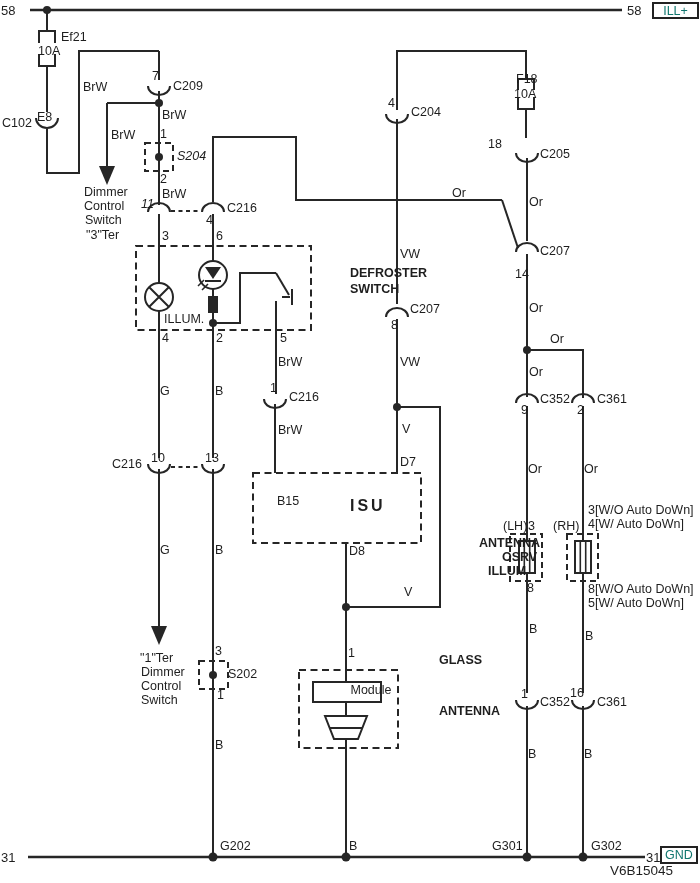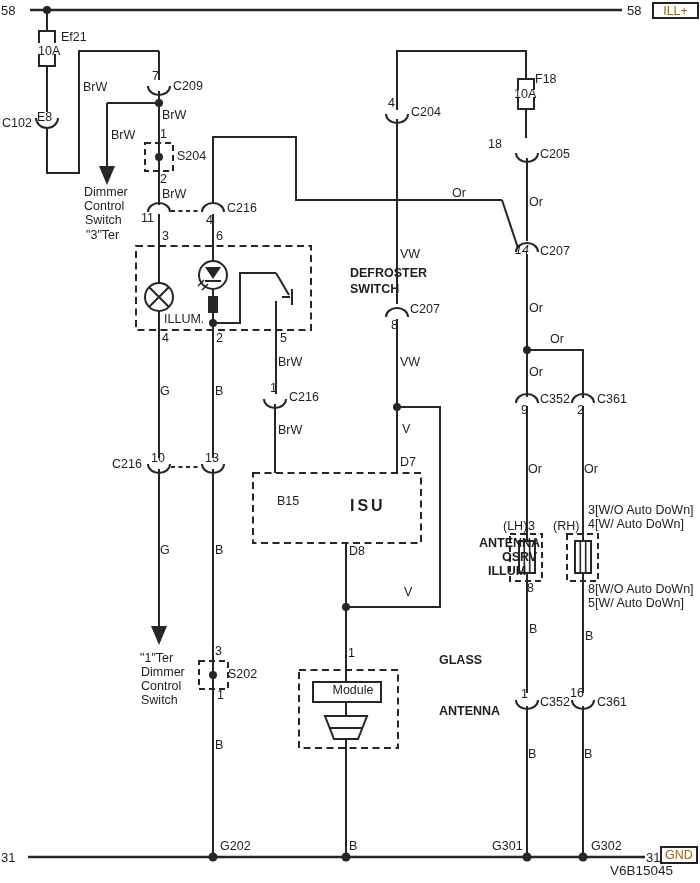--- a/index.html
+++ b/index.html
@@ -10,21 +10,21 @@
   .stage svg{position:absolute;left:0;top:0;}
   .lbl{
     position:absolute;color:#1e1e1e;font-size:12.5px;line-height:1.05;
     white-space:pre;letter-spacing:0;
   }
   .lbl.bold{font-weight:700;padding-left:36px;}
   .lbl.center{text-align:center;}
   .tagbox{
     position:absolute;border:2px solid #222222;box-sizing:border-box;
     display:flex;align-items:center;justify-content:center;
-    font-size:12.5px;color:#a16207;background:#ffffff;
+    font-size:12.5px;color:#0f766e;background:#ffffff;
   }
   .railnum{position:absolute;font-size:13px;color:#1e1e1e;}
   .codelbl{position:absolute;font-size:13.5px;color:#1e1e1e;}
 </style>
 </head>
 <body>
 
 <div class="stage">
 
   <svg width="700" height="883" viewBox="0 0 700 883">
@@ -215,28 +215,28 @@
       <span class="lbl" style="left: 61px; top: 31px;">Ef21</span>
       <span class="lbl" style="left: 38px; top: 45px;">10A</span>
       <span class="lbl" style="left: 2px; top: 117px;">C102</span>
       <span class="lbl" style="left: 37px; top: 111px;">E8</span>
       <span class="lbl" style="left: 83px; top: 81px;">BrW</span>
       <span class="lbl" style="left: 152px; top: 70px;">7</span>
       <span class="lbl" style="left: 173px; top: 80px;">C209</span>
       <span class="lbl" style="left: 162px; top: 109px;">BrW</span>
       <span class="lbl" style="left: 111px; top: 129px;">BrW</span>
       <span class="lbl" style="left: 160px; top: 128px;">1</span>
-      <span class="lbl" style="left: 177px; top: 150px;">S204</span>
+      <span class="lbl" style="left: 177px; top: 150px; font-style: italic;">S204</span>
       <span class="lbl" style="left: 160px; top: 173px;">2</span>
       <span class="lbl" style="left: 162px; top: 188px;">BrW</span>
       <span class="lbl" style="left: 84px; top: 186px;">Dimmer</span>
       <span class="lbl" style="left: 84px; top: 200px;">Control</span>
       <span class="lbl" style="left: 85px; top: 214px;">Switch</span>
       <span class="lbl" style="left: 86px; top: 229px;">"3"Ter</span>
-      <span class="lbl" style="left: 141px; top: 212px;">11</span>
+      <span class="lbl" style="left: 141px; top: 198px; font-style: italic;">11</span>
       <span class="lbl" style="left: 206px; top: 214px;">4</span>
       <span class="lbl" style="left: 227px; top: 202px;">C216</span>
       <span class="lbl" style="left: 162px; top: 230px;">3</span>
       <span class="lbl" style="left: 216px; top: 230px;">6</span>
       <span class="lbl bold" style="left: 314px; top: 267px;">DEFROSTER</span>
       <span class="lbl bold" style="left: 314px; top: 283px;">SWITCH</span>
       <span class="lbl" style="left: 164px; top: 313px;">ILLUM.</span>
       <span class="lbl" style="left: 162px; top: 332px;">4</span>
       <span class="lbl" style="left: 216px; top: 332px;">2</span>
       <span class="lbl" style="left: 280px; top: 332px;">5</span>
@@ -249,26 +249,26 @@
       <span class="lbl" style="left: 277px; top: 456px; margin-top: 39px;">B15</span>
       <span class="lbl" style="left: 400px; top: 456px;">D7</span>
       <span class="lbl" style="left: 402px; top: 423px;">V</span>
       <span class="lbl" style="left: 388px; top: 97px;">4</span>
       <span class="lbl" style="left: 411px; top: 106px;">C204</span>
       <span class="lbl" style="left: 400px; top: 248px;">VW</span>
       <span class="lbl" style="left: 391px; top: 319px;">8</span>
       <span class="lbl" style="left: 410px; top: 303px;">C207</span>
       <span class="lbl" style="left: 400px; top: 356px;">VW</span>
       <span class="lbl" style="left: 452px; top: 187px;">Or</span>
-      <span class="lbl" style="left: 535px; top: 73px;">F18</span>
+      <span class="lbl" style="left: 516px; top: 73px;">F18</span>
       <span class="lbl" style="left: 514px; top: 88px;">10A</span>
       <span class="lbl" style="left: 488px; top: 138px;">18</span>
       <span class="lbl" style="left: 540px; top: 148px;">C205</span>
       <span class="lbl" style="left: 529px; top: 196px;">Or</span>
-      <span class="lbl" style="left: 515px; top: 244px; font-style: italic;">14</span>
+      <span class="lbl" style="left: 515px; top: 268px;">14</span>
       <span class="lbl" style="left: 540px; top: 245px;">C207</span>
       <span class="lbl" style="left: 529px; top: 302px;">Or</span>
       <span class="lbl" style="left: 550px; top: 333px;">Or</span>
       <span class="lbl" style="left: 529px; top: 366px;">Or</span>
       <span class="lbl" style="left: 521px; top: 404px;">9</span>
       <span class="lbl" style="left: 540px; top: 393px;">C352</span>
       <span class="lbl" style="left: 577px; top: 404px;">2</span>
       <span class="lbl" style="left: 597px; top: 393px;">C361</span>
       <span class="lbl" style="left: 528px; top: 463px;">Or</span>
       <span class="lbl" style="left: 584px; top: 463px;">Or</span>
@@ -282,21 +282,21 @@
       <span class="lbl bold" style="left: 452px; top: 565px;">ILLUM</span>
       <span class="lbl" style="left: 527px; top: 582px;">8</span>
       <span class="lbl" style="left: 588px; top: 583px;">8[W/O Auto DoWn]</span>
       <span class="lbl" style="left: 588px; top: 597px;">5[W/ Auto DoWn]</span>
       <span class="lbl" style="left: 529px; top: 623px;">B</span>
       <span class="lbl" style="left: 585px; top: 630px;">B</span>
       <span class="lbl bold" style="left: 314px; top: 498px; font-size: 16px; letter-spacing: 3px;">ISU</span>
       <span class="lbl" style="left: 349px; top: 545px;">D8</span>
       <span class="lbl" style="left: 404px; top: 586px;">V</span>
       <span class="lbl" style="left: 348px; top: 647px;">1</span>
-      <span class="lbl center" style="left: 313px; top: 684px; width: 80px;">Module</span>
+      <span class="lbl center" style="left: 331px; top: 684px; width: 80px;">Module</span>
       <span class="lbl bold" style="left: 403px; top: 654px;">GLASS</span>
       <span class="lbl bold" style="left: 403px; top: 705px;">ANTENNA</span>
       <span class="lbl" style="left: 140px; top: 652px;">"1"Ter</span>
       <span class="lbl" style="left: 141px; top: 666px;">Dimmer</span>
       <span class="lbl" style="left: 141px; top: 680px;">Control</span>
       <span class="lbl" style="left: 141px; top: 694px;">Switch</span>
       <span class="lbl" style="left: 215px; top: 645px;">3</span>
       <span class="lbl" style="left: 228px; top: 668px;">S202</span>
       <span class="lbl" style="left: 217px; top: 689px;">1</span>
       <span class="lbl" style="left: 160px; top: 544px;">G</span>

